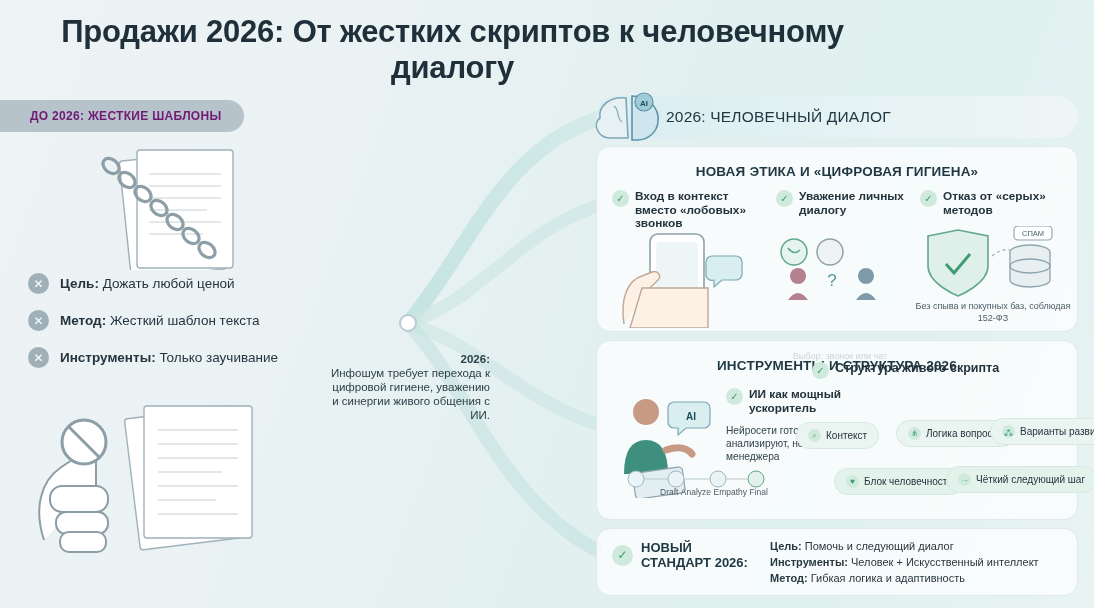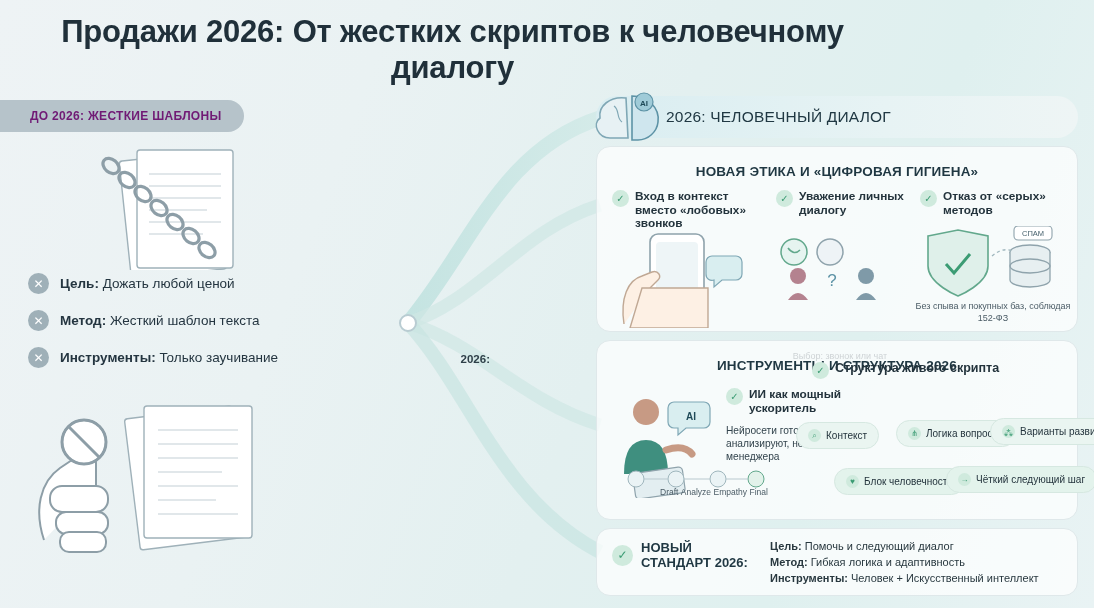--- a/index.html
+++ b/index.html
@@ -199,20 +199,21 @@
     <rect x="40" y="142" width="46" height="20" rx="9"></rect>
     <circle cx="64" cy="52" r="22"></circle>
   </g>
   <circle cx="64" cy="52" r="22" fill="none" stroke="#8d9ea7" stroke-width="3"></circle>
   <line x1="49" y1="37" x2="79" y2="67" stroke="#8d9ea7" stroke-width="3"></line>
 </svg>
 
 <div class="center-node"></div>
 <div class="center-text">
   <b>2026:</b><br>
+  <span>Инфошум требует перехода к цифровой гигиене, уважению и синергии живого общения с ИИ.</span>
 </div>
 
 <div class="right-header"></div>
 <svg class="brain-icon" width="96" height="62">
   <path d="M40 10 C 24 8, 12 18, 14 30 C 6 36, 12 50, 24 50 L 42 50 Z" fill="#e7f1f4" stroke="#7fa7b5" stroke-width="1.6"></path>
   <path d="M28 18 C 34 22, 30 30, 36 34" fill="none" stroke="#7fa7b5" stroke-width="1.2"></path>
   <path d="M46 8 C 62 8, 74 20, 72 34 C 71 44, 62 52, 52 52 L 46 52 Z" fill="#cfe6ee" stroke="#5d93a6" stroke-width="1.6"></path>
   <circle cx="58" cy="14" r="9" fill="#9fcbd8" stroke="#5d93a6" stroke-width="1.2"></circle>
   <text x="58" y="18" font-size="8" font-family="Liberation Sans, sans-serif" fill="#1f4a58" text-anchor="middle" font-weight="bold">AI</text>
 </svg>
@@ -335,15 +336,15 @@
 <div class="panel" id="panel-std"></div>
 <div class="std-left">
   <span class="check" style="width:21px;height:21px;font-size:12px;">✓</span>
   <span class="lbl">
     <span>НОВЫЙ</span><br>
     <span>СТАНДАРТ 2026:</span>
   </span>
 </div>
 <div class="std-lines">
   <div><b>Цель:</b><span> Помочь и следующий диалог</span></div>
+  <div><b>Инструменты:</b><span> Человек + Искусственный интеллект</span></div>
   <div><b>Метод:</b><span> Гибкая логика и адаптивность</span></div>
-  <div><b>Инструменты:</b><span> Человек + Искусственный интеллект</span></div>
 </div>
 
 </body></html>

